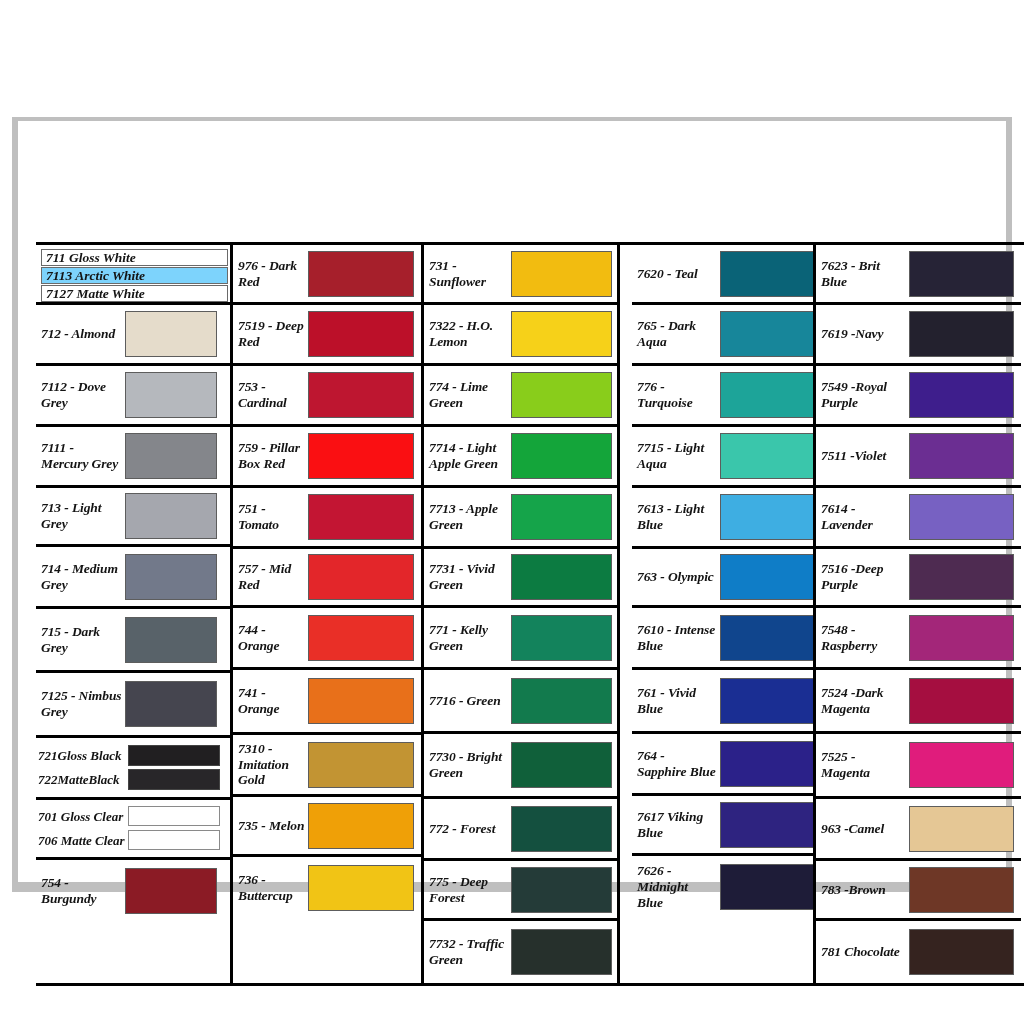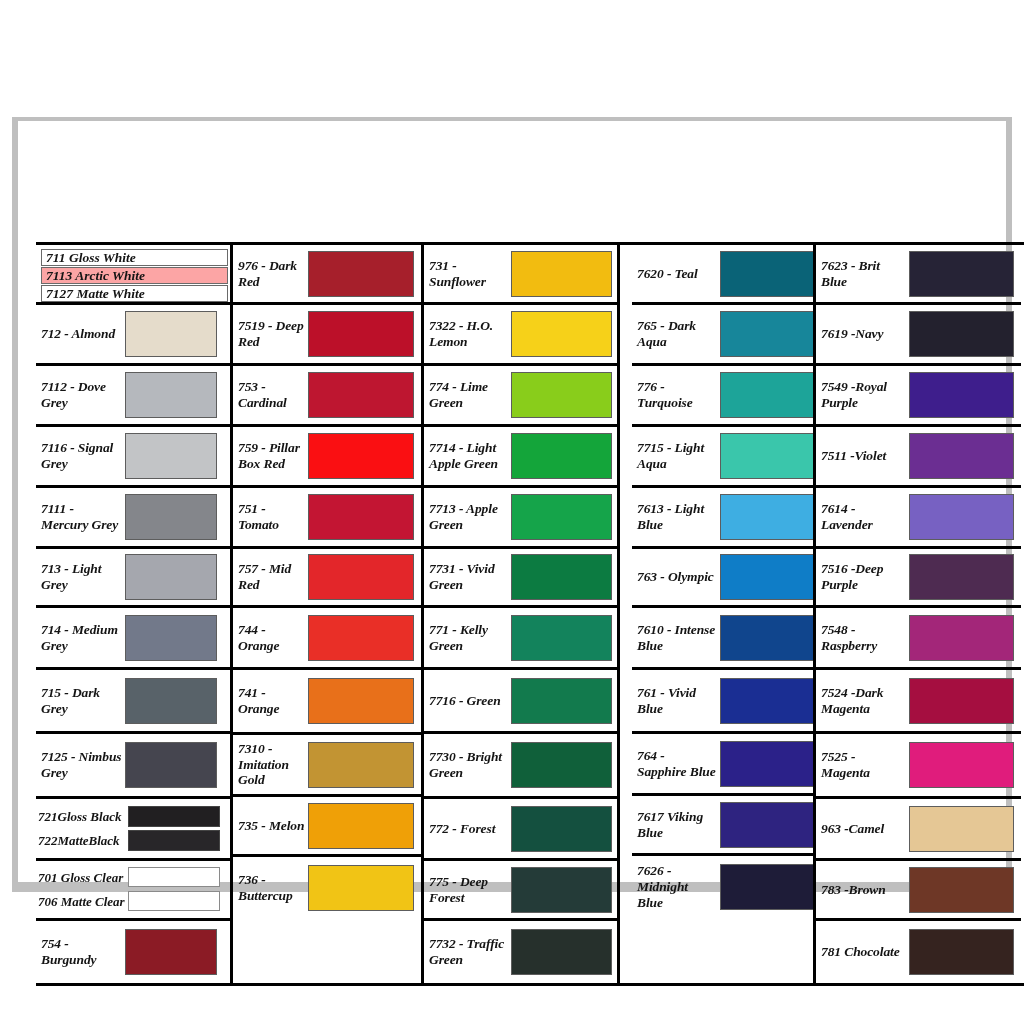--- a/index.html
+++ b/index.html
@@ -104,21 +104,21 @@
     height: 17px;
     line-height: 15px;
     margin: 0 0 1px 0;
     padding-left: 4px;
     font-weight: bold;
     font-size: 13.5px;
     color: #141414;
     white-space: nowrap;
     background: #ffffff;
   }
-  .whites-row.arctic { background: #fca5a5; }
+  .whites-row.arctic { background: #7dd3fc; }
 
   
   .blacks-inner { display: flex; align-items: stretch; }
   .blacks-labels { flex: 0 0 90px; }
   .blacks-labels .bl {
     font-weight: bold;
     font-size: 13px;
     line-height: 24px;
     color: #141414;
     white-space: nowrap;
@@ -168,24 +168,20 @@
         <div class="cell" style="height:61px">
           <div class="label">712 - Almond</div>
           <div class="swatch" style="background:#E5DCCB"></div>
         </div>
 
         <div class="cell" style="height:61px">
           <div class="label">7112 - Dove Grey</div>
           <div class="swatch" style="background:#B5B8BD"></div>
         </div>
 
-        <div class="cell" style="height:61px">
-          <div class="label">7116 - Signal Grey</div>
-          <div class="swatch" style="background:#C2C4C6"></div>
-        </div>
 
         <div class="cell" style="height:61px">
           <div class="label tall-label">7111 - Mercury Grey</div>
           <div class="swatch" style="background:#84868B"></div>
         </div>
 
         <div class="cell" style="height:59px">
           <div class="label">713 - Light Grey</div>
           <div class="swatch" style="background:#A5A7AE"></div>
         </div>

